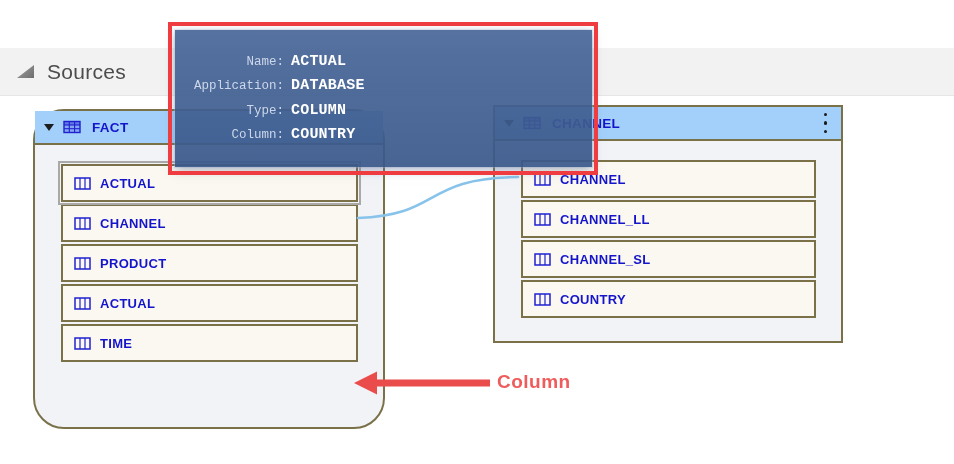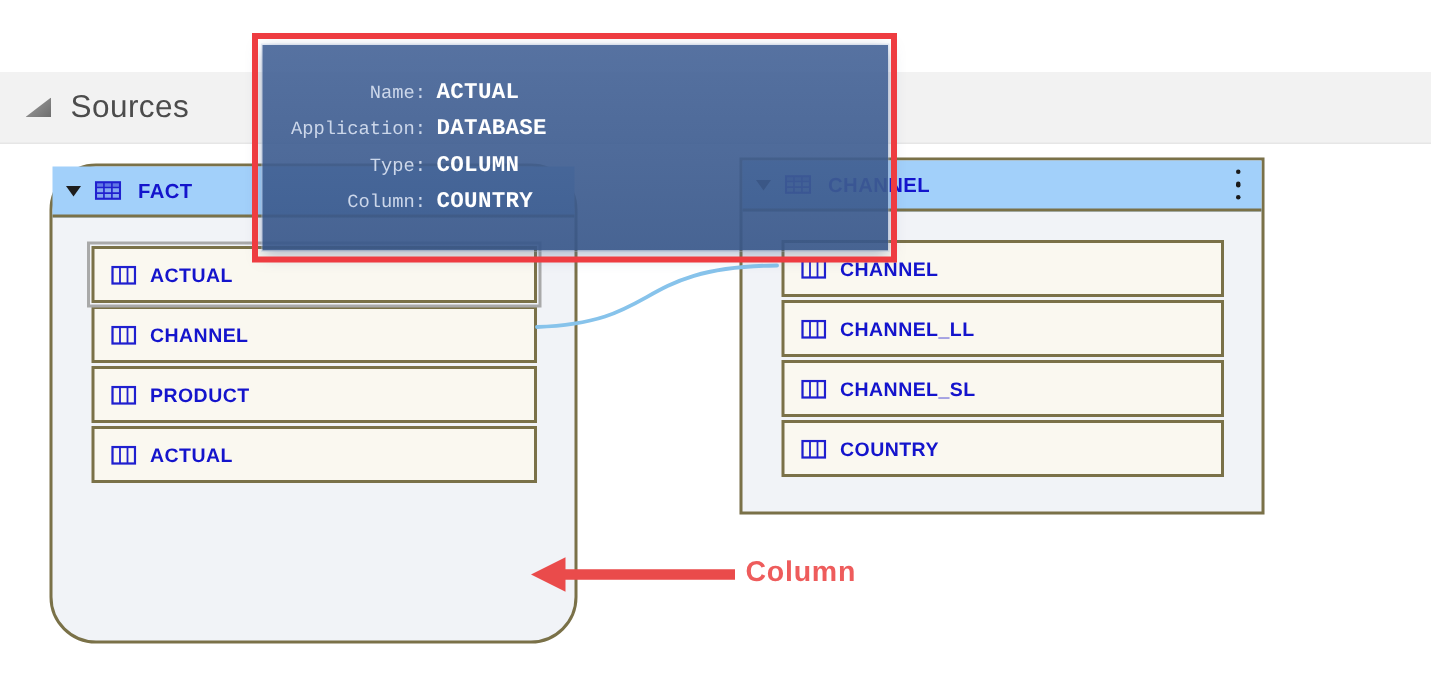--- a/index.html
+++ b/index.html
@@ -99,20 +99,28 @@
           </svg>
         <span class="row-label">PRODUCT</span>
       </div>
       <div class="row">
         <svg class="icon-svg" width="17" height="13" viewBox="0 0 17 13">
             <rect x="1" y="1" width="15" height="11" fill="none" stroke="#2020cf" stroke-width="1.5"></rect>
             <line x1="6" y1="1" x2="6" y2="12" stroke="#2020cf" stroke-width="1.2"></line>
             <line x1="11" y1="1" x2="11" y2="12" stroke="#2020cf" stroke-width="1.2"></line>
           </svg>
         <span class="row-label">ACTUAL</span>
+      </div>
+      <div class="row">
+        <svg class="icon-svg" width="17" height="13" viewBox="0 0 17 13">
+            <rect x="1" y="1" width="15" height="11" fill="none" stroke="#2020cf" stroke-width="1.5"></rect>
+            <line x1="6" y1="1" x2="6" y2="12" stroke="#2020cf" stroke-width="1.2"></line>
+            <line x1="11" y1="1" x2="11" y2="12" stroke="#2020cf" stroke-width="1.2"></line>
+          </svg>
+        <span class="row-label">TIME</span>
       </div>
     </div>
   </div>
 
   <div class="card channel">
     <div class="card-header">
       <span class="tri-down"></span>
       <svg class="icon-svg" width="18" height="14" viewBox="0 0 18 14">
         <rect x="1" y="1.5" width="16" height="11" fill="rgba(32,32,207,.22)" stroke="#2020cf" stroke-width="1.4"></rect>
         <rect x="1" y="1.5" width="16" height="3.4" fill="rgba(32,32,207,.35)" stroke="none"></rect>

